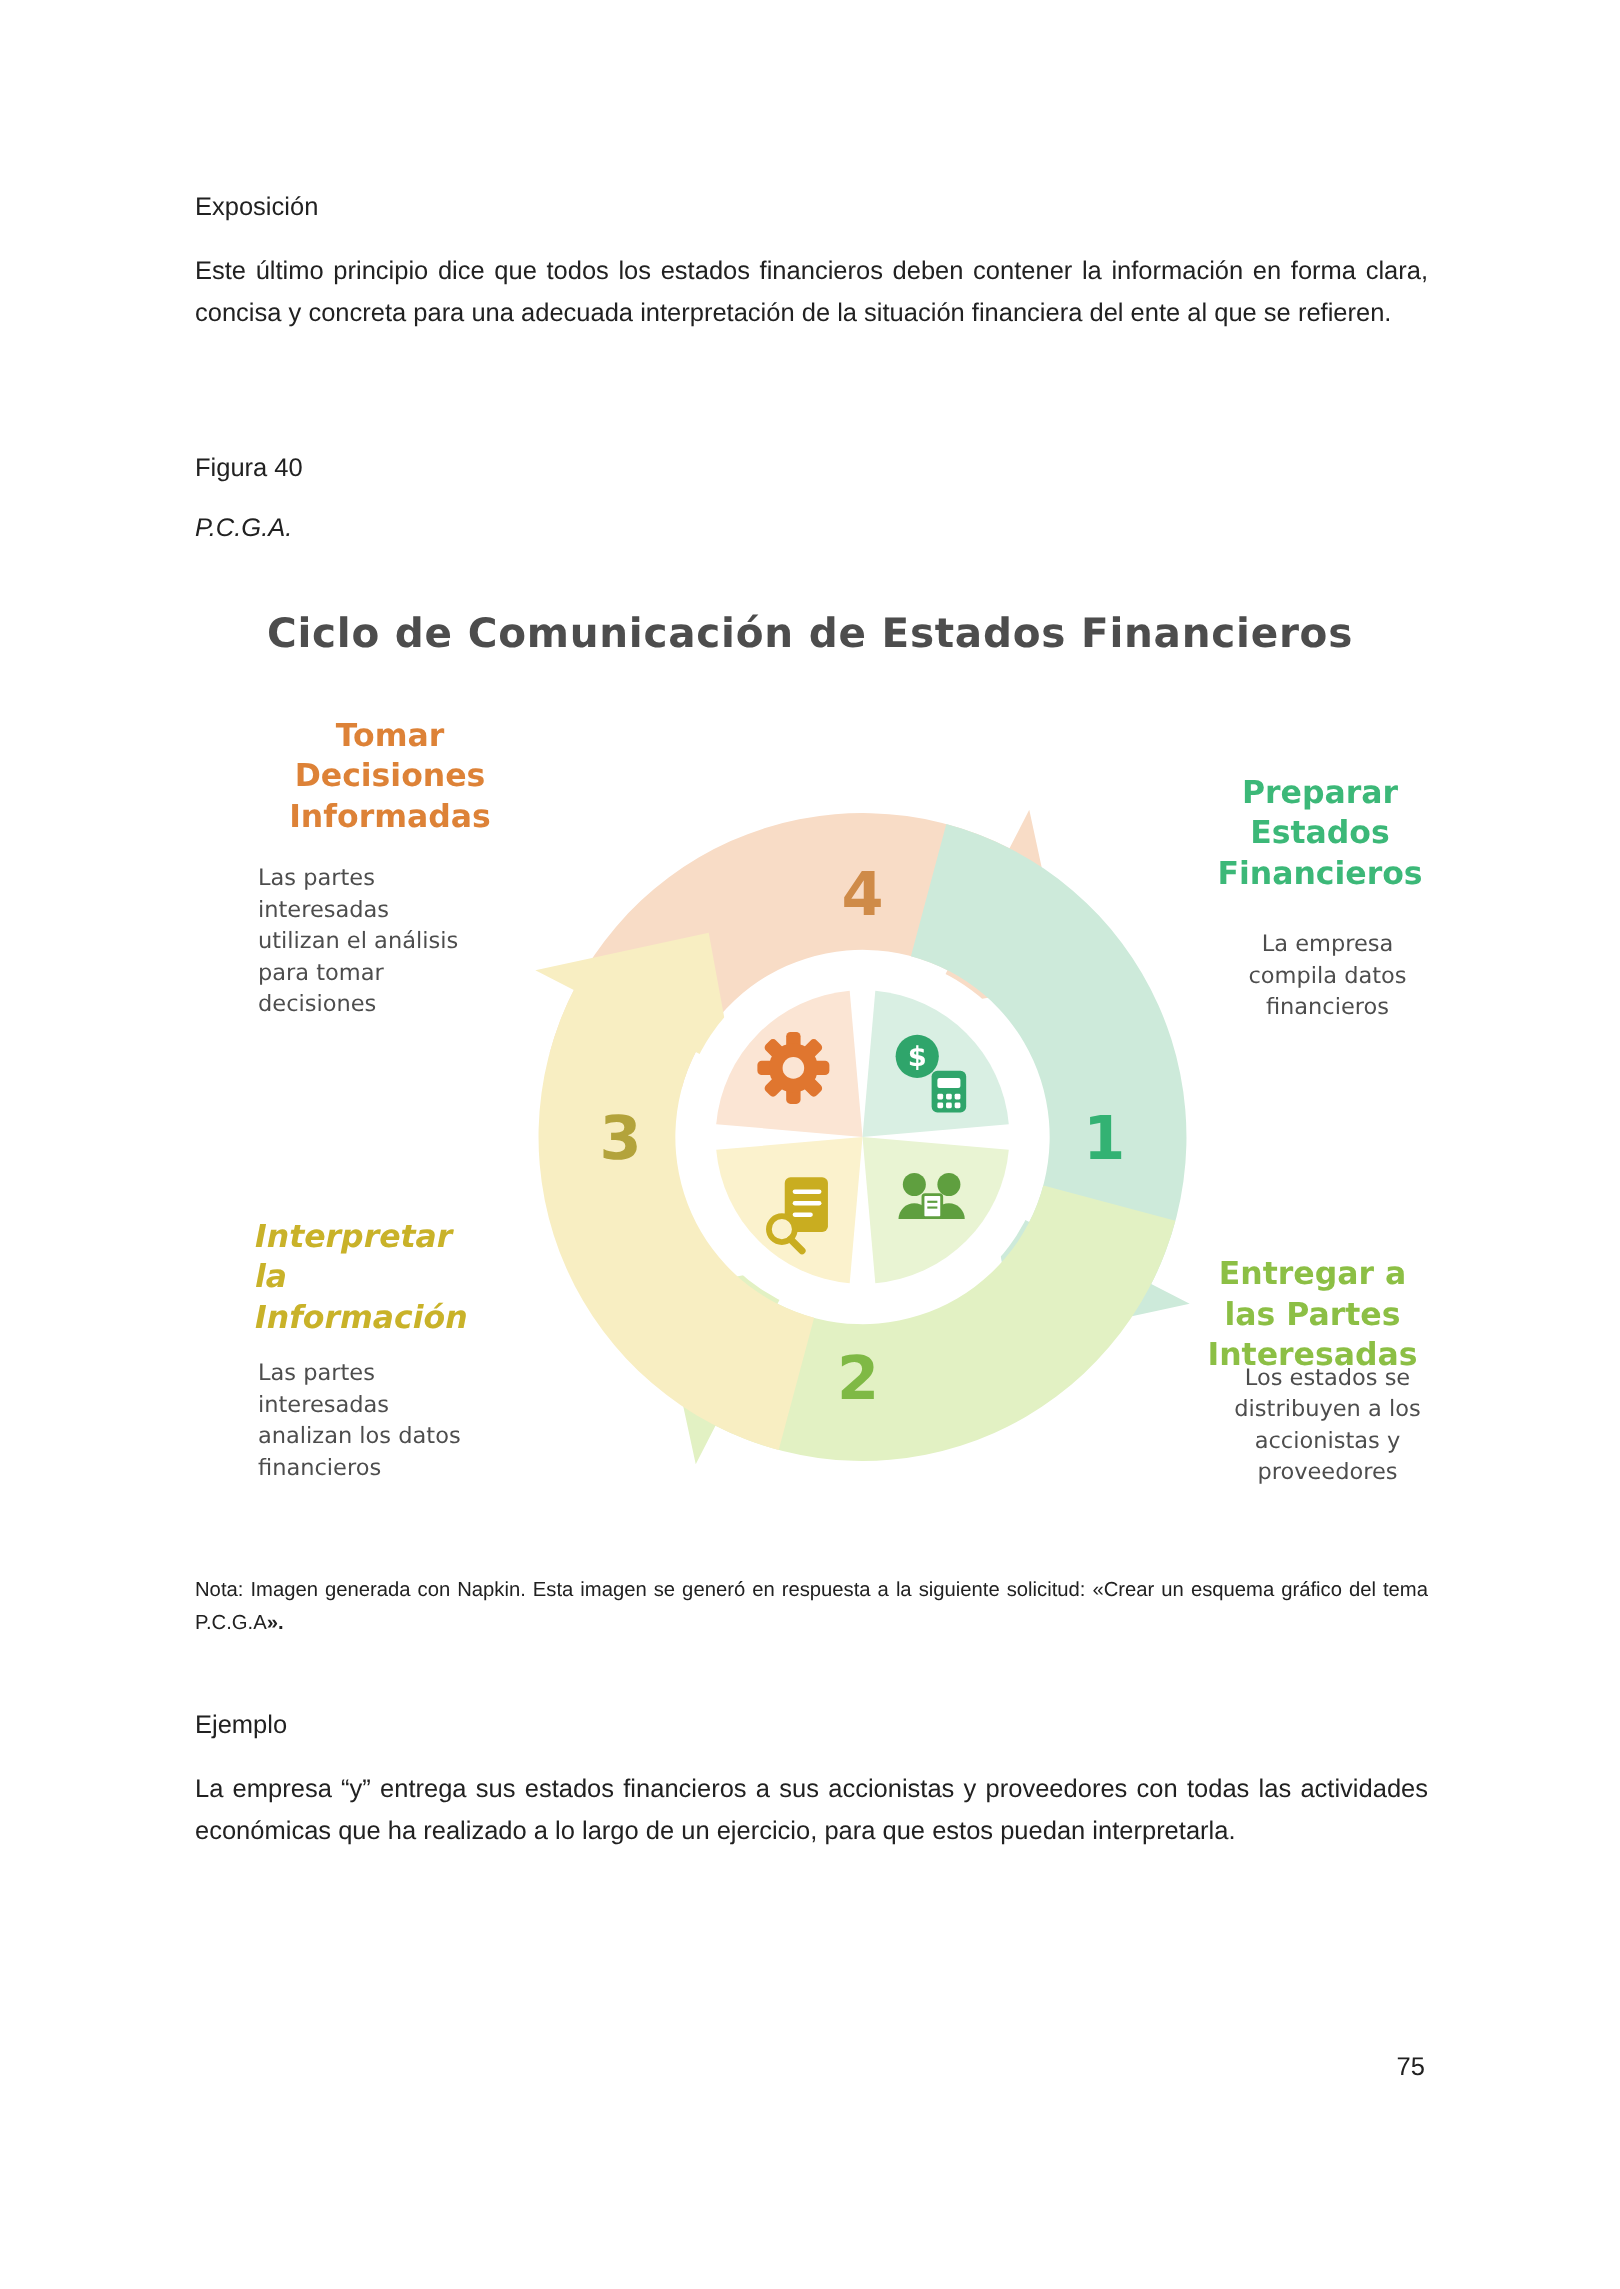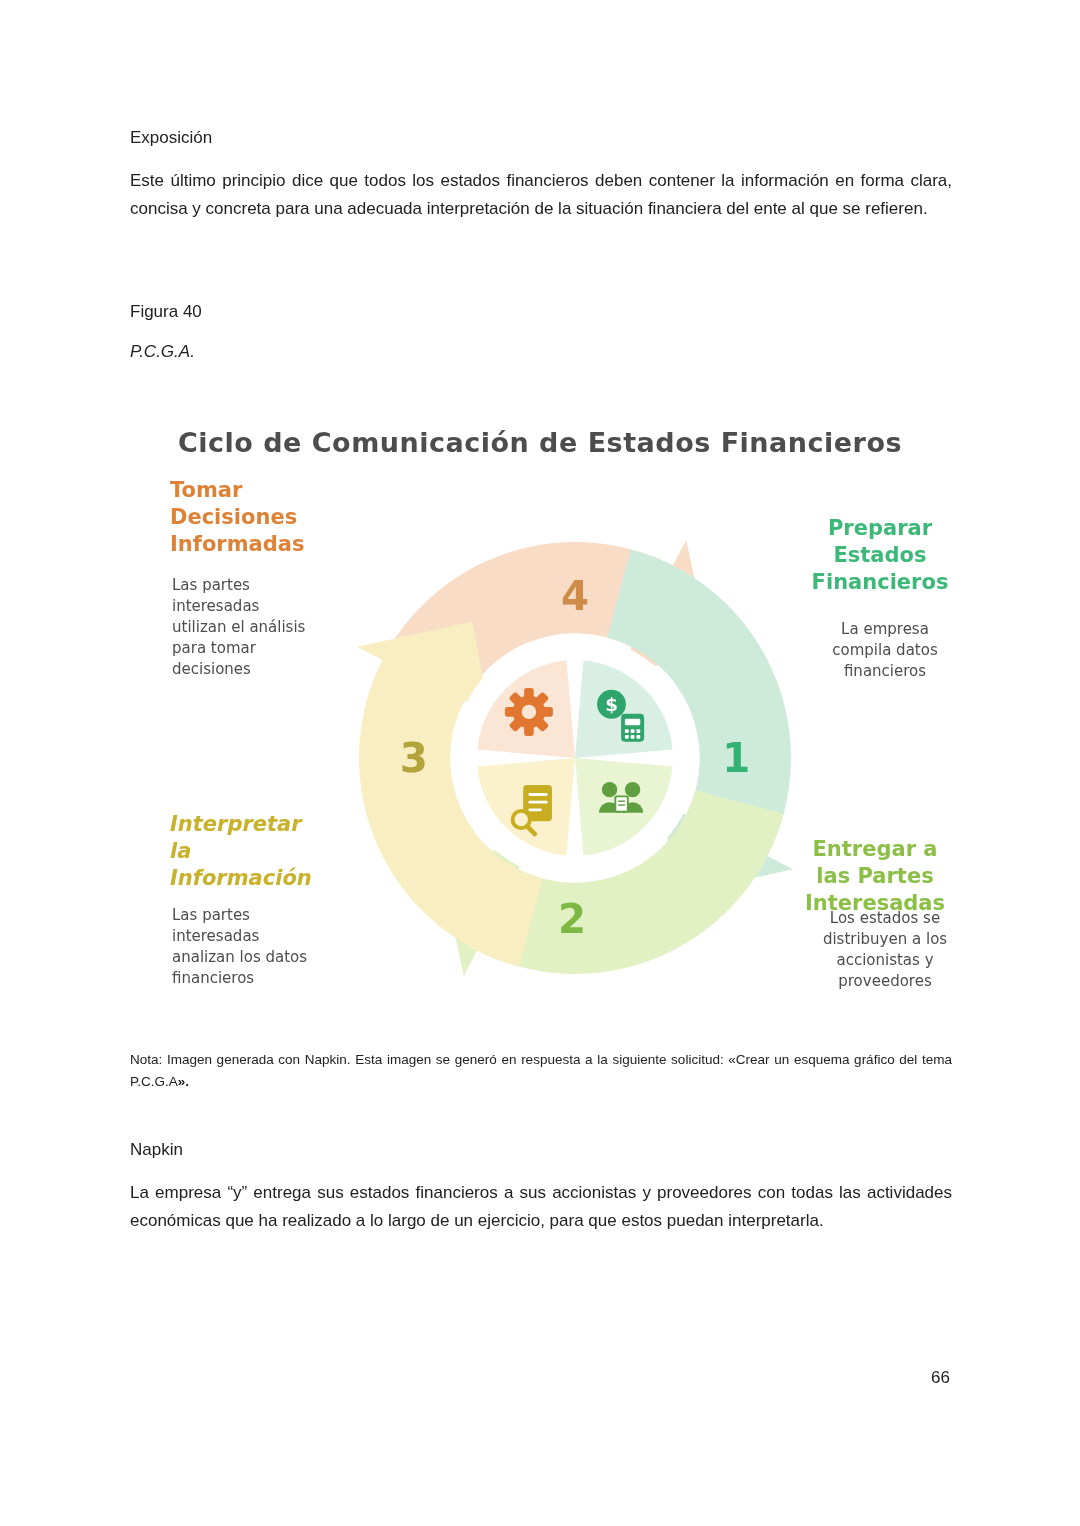--- a/index.html
+++ b/index.html
@@ -31,23 +31,23 @@
 
 <h2 class="abs h" style="left:130px;top:128px">Exposición</h2>
 
 <p class="abs body-text" style="left:130px;top:167px">Este último principio dice que todos los estados financieros deben contener la información en forma clara, concisa y concreta para una adecuada interpretación de la situación financiera del ente al que se refieren.</p>
 
 <h3 class="abs h" style="left:130px;top:302px">Figura 40</h3>
 <p class="abs italic" style="left:130px;top:342px">P.C.G.A.</p>
 
 <div class="abs figure">
 
-  <div class="dg-title" style="color: rgb(77, 77, 77); margin-top: 20px;">Ciclo de Comunicación de Estados Financieros</div>
+  <div class="dg-title" style="color: rgb(77, 77, 77);">Ciclo de Comunicación de Estados Financieros</div>
 
-  <div class="dg-label" style="left: 70px; top: 84px; width: 180px; color: rgb(221, 130, 55);">Tomar
+  <div class="dg-label" style="left: 70px; top: 84px; width: 180px; color: rgb(221, 130, 55); text-align: center;">Tomar
 Decisiones
 Informadas</div>
   <div class="dg-sub" style="left:72px;top:182px;width:180px">Las partes
 interesadas
 utilizan el análisis
 para tomar
 decisiones</div>
 
   <div class="dg-label right" style="right: 0px; top: 122px; width: 200px; color: rgb(60, 184, 120);">Preparar
 Estados
@@ -139,16 +139,16 @@
 
     <text class="num" x="250" y="96" fill="#cf8b48">4</text>
     <text class="num" x="418" y="265" fill="#33b273">1</text>
     <text class="num" x="247" y="432" fill="#7fb945">2</text>
     <text class="num" x="82" y="265" fill="#b3a33b">3</text>
   </svg>
 </div>
 
 <p class="abs note" style="left:130px;top:1049px"><span>Nota: Imagen generada con Napkin. Esta imagen se generó en respuesta a la siguiente solicitud: «Crear un esquema gráfico del tema P.C.G.A</span><b>».</b></p>
 
-<p class="abs" style="left:130px;top:1140px;font-size:17px">Napkin</p>
+<p class="abs" style="left:130px;top:1140px;font-size:17px">Ejemplo</p>
 <p class="abs body-text" style="left:130px;top:1179px">La empresa “y” entrega sus estados financieros a sus accionistas y proveedores con todas las actividades económicas que ha realizado a lo largo de un ejercicio, para que estos puedan interpretarla.</p>
 
-<p class="abs pagenum" style="right:130px;top:1368px">66</p>
+<p class="abs pagenum" style="right:130px;top:1368px">75</p>
 
 </body></html>

